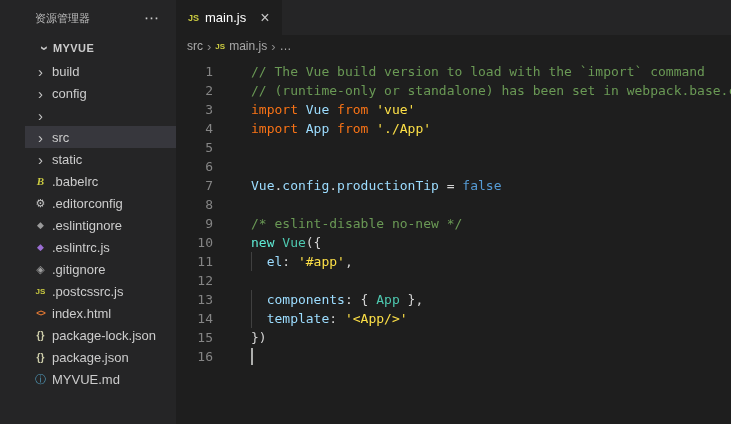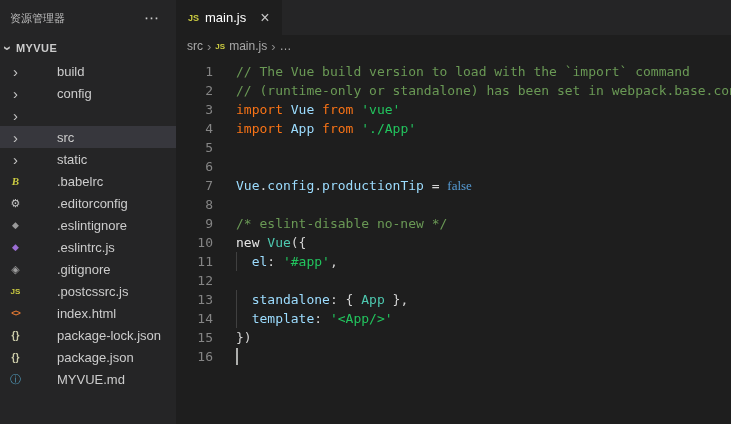--- a/index.html
+++ b/index.html
@@ -1,32 +1,32 @@
 <!DOCTYPE html>
 <html><head>
 <meta charset="utf-8">
 <style>
   * { margin:0; padding:0; box-sizing:border-box; }
   html,body { width:731px; height:424px; overflow:hidden; }
   body { background:#1e1e1e; font-family:"Liberation Sans",sans-serif; color:#cccccc; }
   .app { display:flex; width:731px; height:424px; }
 
   
-  .sidebar { width:176px; flex-shrink:0; background:#252526; overflow:hidden; }
+  .sidebar { width:176px; flex-shrink:0; background:#252526; overflow:hidden;padding-left:25px; }
   .sidebar-header { height:36px; display:flex; align-items:center; justify-content:space-between;
                     padding:0 16px 0 10px; font-size:11px; color:#bbbbbb; }
   .more { font-size:15px; color:#cccccc; letter-spacing:1px; cursor:pointer; }
   .section-header { height:24px; display:flex; align-items:center; font-size:11px; font-weight:bold;
-                    color:#cccccc; letter-spacing:.4px; cursor:pointer; }
+                    color:#cccccc; letter-spacing:.4px; cursor:pointer;margin-left:12px; }
   .chev { display:inline-block; width:16px; text-align:center; font-size:15px; color:#c5c5c5; line-height:1; }
   .chev-down { transform:rotate(90deg); }
   .tree-row { height:22px; display:flex; align-items:center; padding-left:8px; font-size:13px; cursor:pointer; }
   .tree-row.selected { background:#37373d; }
   .tree-icon { display:inline-block; width:15px; margin-right:4px; text-align:center; flex-shrink:0; }
-  .tree-label { white-space:nowrap; color:#cccccc;margin-left:30px; }
+  .tree-label { white-space:nowrap; color:#cccccc; }
   .ic-chev { font-size:15px; color:#c5c5c5; line-height:1; }
   .ic-babel { color:#cbcb41; font-size:11px; font-weight:bold; font-style:italic; font-family:"Liberation Serif",serif; }
   .ic-gear { color:#c5c5c5; font-size:11px; }
   .ic-eslint-gray { color:#9a9a9a; font-size:9px; }
   .ic-eslint { color:#9b6ed3; font-size:9px; }
   .ic-git { color:#9d9d9d; font-size:11px; }
   .ic-js { color:#cbcb41; font-size:8px; font-weight:bold; }
   .ic-html { color:#e37933; font-size:9px; font-weight:bold; letter-spacing:-1px; }
   .ic-json { color:#cdcdaa; font-size:10px; font-weight:bold; }
   .ic-info { color:#519aba; font-size:11px; }
@@ -41,31 +41,31 @@
   .breadcrumb { height:22px; flex-shrink:0; display:flex; align-items:center; padding-left:11px;
                 font-size:12px; color:#a9a9a9; background:#1e1e1e; }
   .bc-sep { margin:0 4px; font-size:13px; color:#8a8a8a; }
   .bc-js { color:#cbcb41; font-size:8px; font-weight:bold; margin-right:4px; }
   .bc-item { cursor:pointer; }
 
   .code-area { flex:1; padding-top:5px; font-family:"DejaVu Sans Mono","Liberation Mono",monospace;
                font-size:13px; overflow:hidden; }
   .code-line { display:flex; height:19px; line-height:19px; white-space:pre; }
   .ln { width:37px; flex-shrink:0; text-align:right; color:#858585; }
-  .lc { margin-left:23px; position:relative; color:#d4d4d4; white-space:pre; }
+  .lc { margin-left:38px; position:relative; color:#d4d4d4; white-space:pre; }
   .indent-guide { position:absolute; left:0; top:0; bottom:0; width:1px; background:#404040; }
   .cursor { position:absolute; left:0; top:1px; width:2px; height:17px; background:#aeafad; }
 
   .tk-comment { color:#6a9955; }
   .tk-keyword { color:#f97316; }
-  .tk-kw2     { color:#e5e5e5; }
-  .tk-string  { color:#22c55e; }
+  .tk-kw2     { color:#5eead4; }
+  .tk-string  { color:#fde047; }
   .tk-var     { color:#9cdcfe; }
   .tk-class   { color:#4ec9b0; }
-  .tk-const   { color:#569cd6;font-family:Liberation Serif, serif; }
+  .tk-const   { color:#569cd6; }
   .tk-plain   { color:#d4d4d4; }
 </style>
 </head>
 <body>
 
 <div class="app">
 
   <aside class="sidebar">
     <div class="sidebar-header">
       <span>资源管理器</span>
@@ -163,21 +163,21 @@
           <div class="code-line"><span class="ln">3</span><span class="lc"><span class="tk-keyword">import </span><span class="tk-var">Vue</span><span class="tk-keyword"> from </span><span class="tk-string">'vue'</span></span></div>
           <div class="code-line"><span class="ln">4</span><span class="lc"><span class="tk-keyword">import </span><span class="tk-var">App</span><span class="tk-keyword"> from </span><span class="tk-string">'./App'</span></span></div>
           <div class="code-line"><span class="ln">5</span></div>
           <div class="code-line"><span class="ln">6</span><span class="lc"></span></div>
           <div class="code-line"><span class="ln">7</span><span class="lc"><span class="tk-var">Vue</span><span class="tk-plain">.</span><span class="tk-var">config</span><span class="tk-plain">.</span><span class="tk-var">productionTip</span><span class="tk-plain"> = </span><span class="tk-const">false</span></span></div>
           <div class="code-line"><span class="ln">8</span><span class="lc"></span></div>
           <div class="code-line"><span class="ln">9</span><span class="lc"><span class="tk-comment">/* eslint-disable no-new */</span></span></div>
           <div class="code-line"><span class="ln">10</span><span class="lc"><span class="tk-kw2">new </span><span class="tk-class">Vue</span><span class="tk-plain">({</span></span></div>
           <div class="code-line"><span class="ln">11</span><span class="lc"><span class="indent-guide"></span><span class="tk-plain">  </span><span class="tk-var">el</span><span class="tk-plain">: </span><span class="tk-string">'#app'</span><span class="tk-plain">,</span></span></div>
           <div class="code-line"><span class="ln">12</span></div>
-          <div class="code-line"><span class="ln">13</span><span class="lc"><span class="indent-guide"></span><span class="tk-plain">  </span><span class="tk-var">standalone</span><span class="tk-plain">: { </span><span class="tk-class">App</span><span class="tk-plain"> },</span></span></div>
+          <div class="code-line"><span class="ln">13</span><span class="lc"><span class="indent-guide"></span><span class="tk-plain">  </span><span class="tk-var">components</span><span class="tk-plain">: { </span><span class="tk-class">App</span><span class="tk-plain"> },</span></span></div>
           <div class="code-line"><span class="ln">14</span><span class="lc"><span class="indent-guide"></span><span class="tk-plain">  </span><span class="tk-var">template</span><span class="tk-plain">: </span><span class="tk-string">'&lt;App/&gt;'</span></span></div>
           <div class="code-line"><span class="ln">15</span><span class="lc"><span class="tk-plain">})</span></span></div>
           <div class="code-line"><span class="ln">16</span><span class="lc"><span class="cursor"></span></span></div>
         </div>
     </div>
   </main>
 
 </div>
 
 </body></html>

